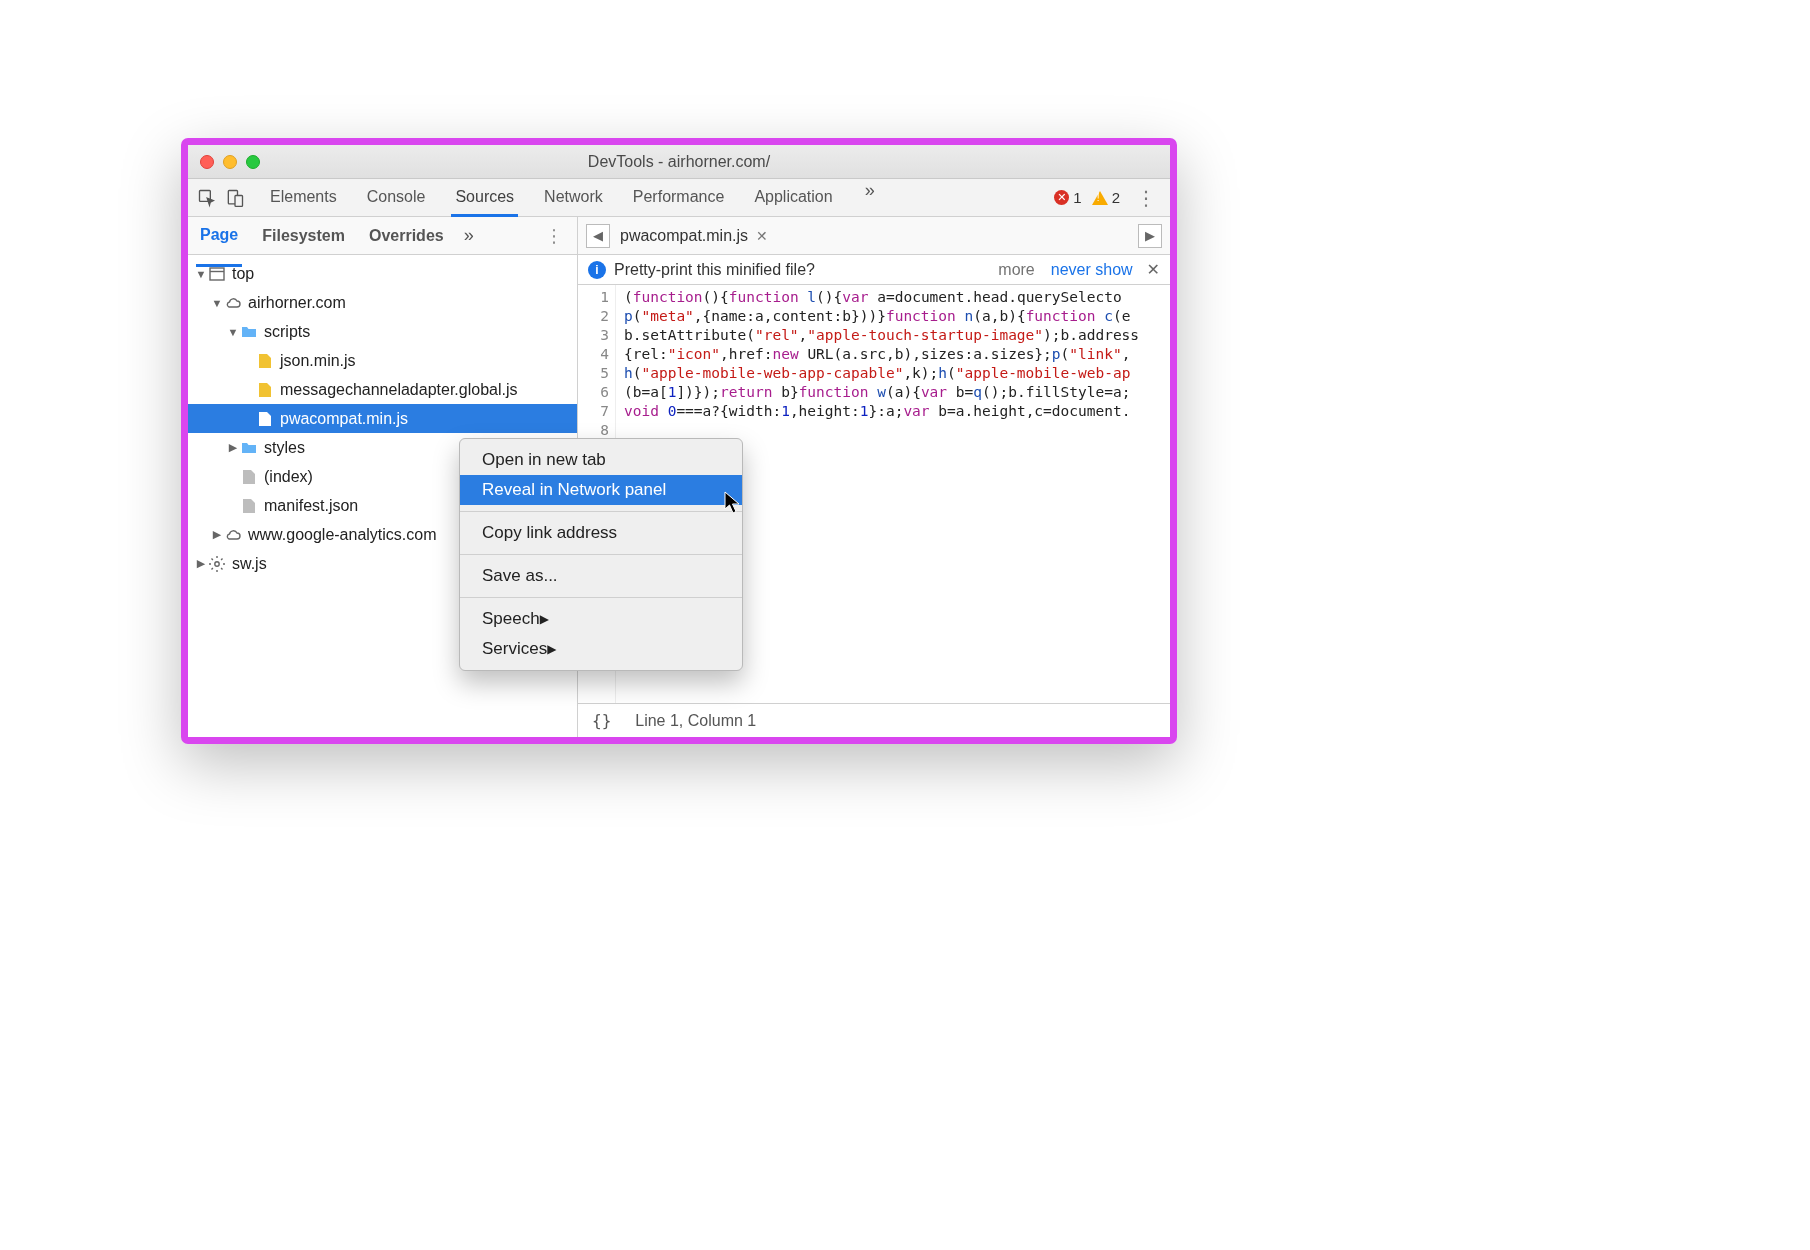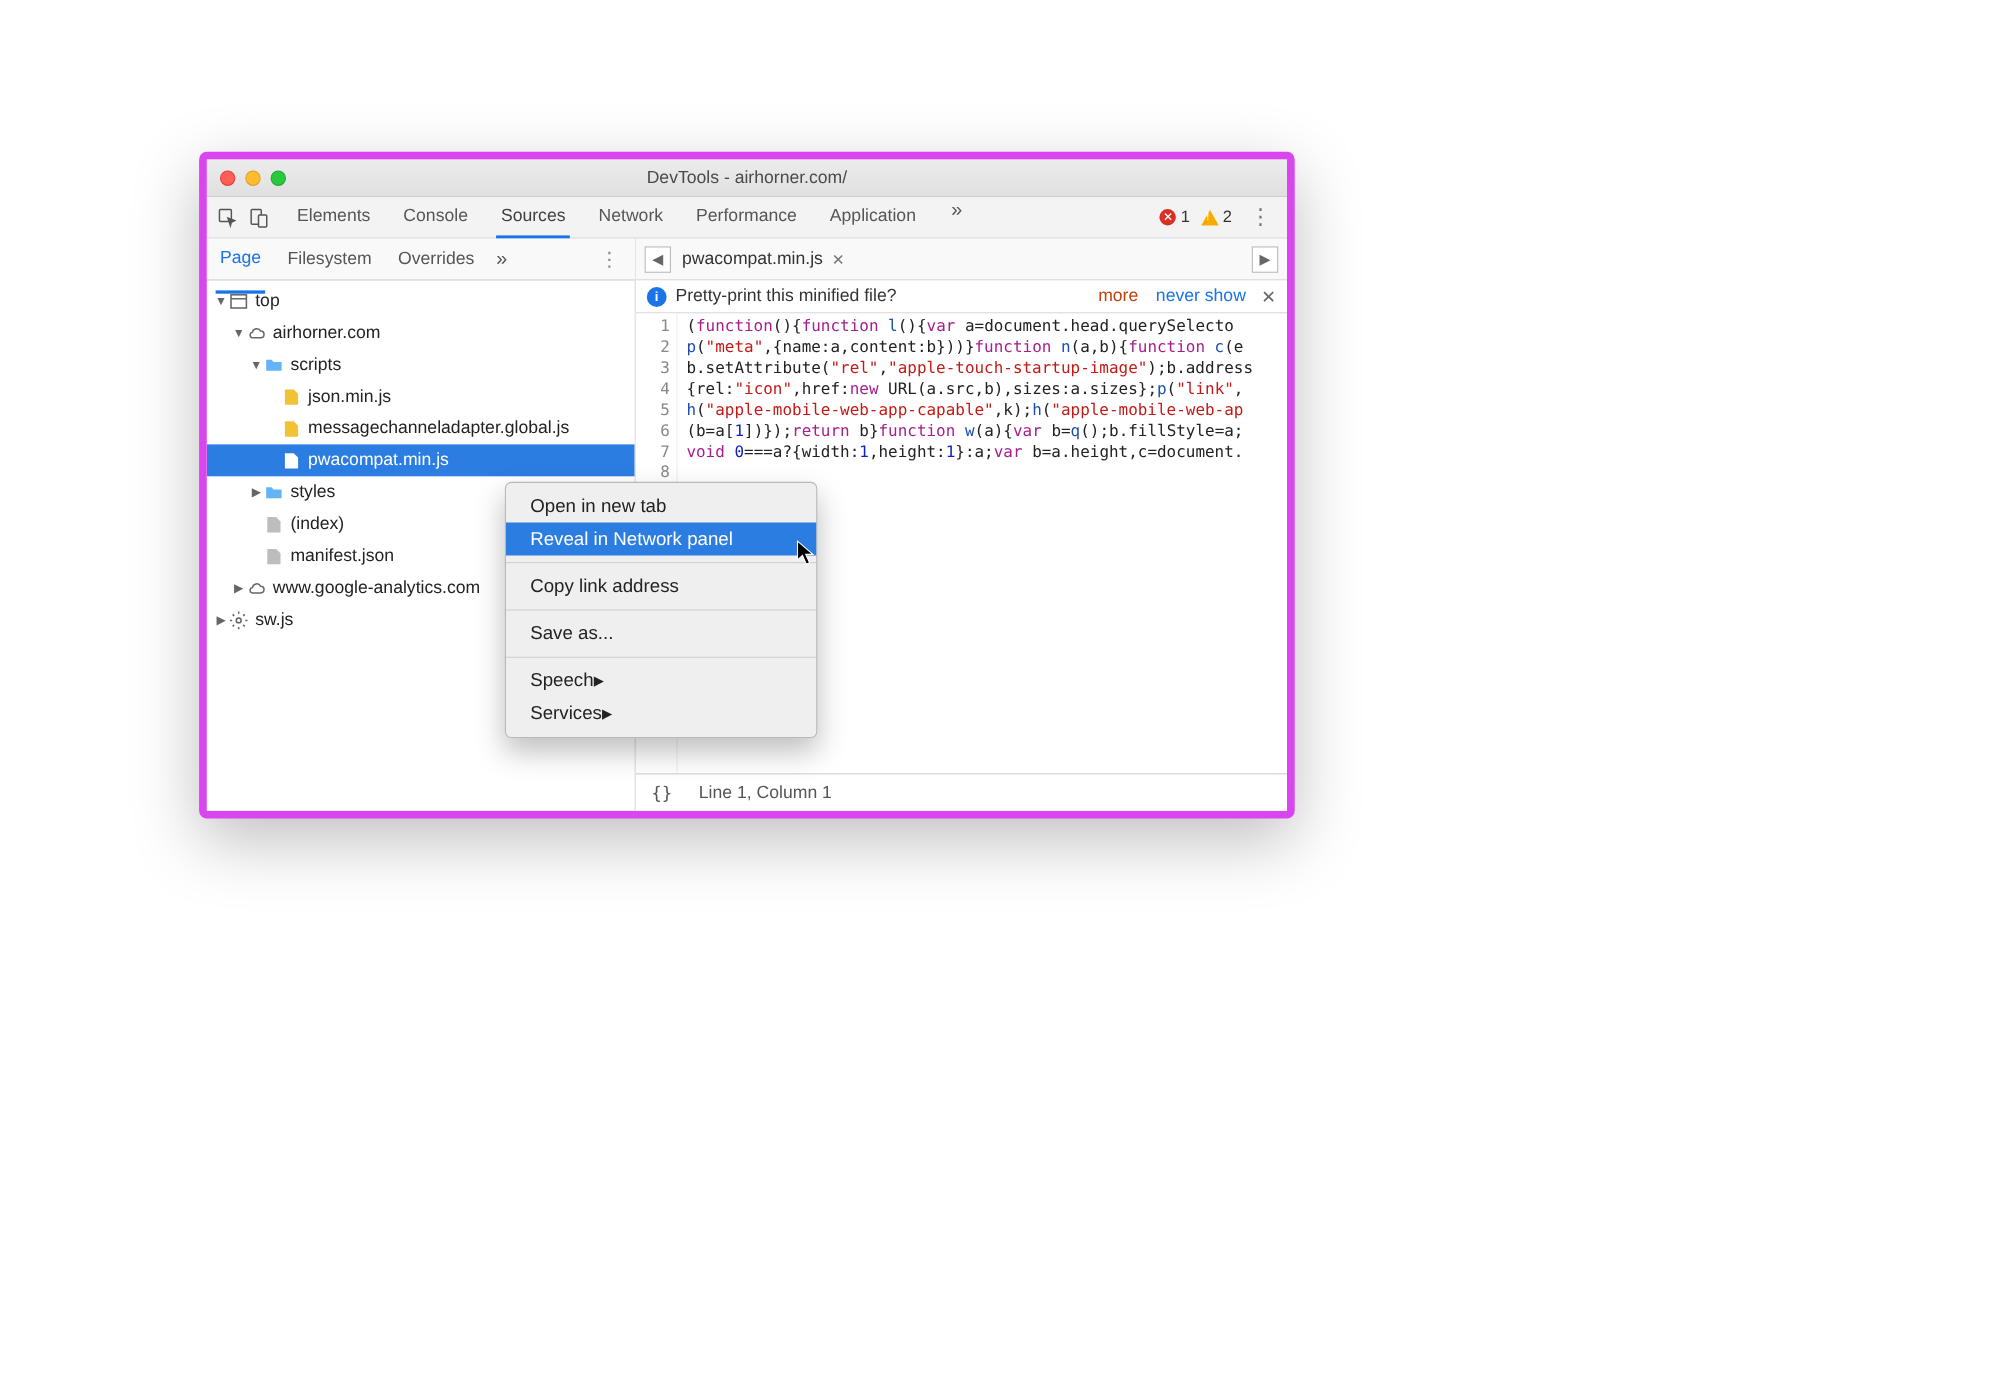--- a/index.html
+++ b/index.html
@@ -65,21 +65,21 @@
   .kebab { color:#777; font-size:20px; padding:0 6px;}
 
   .body-split { display:flex; height: calc(100% - 34px - 38px); }
   .left-pane { width:390px; border-right:1px solid #d0d0d0; display:flex; flex-direction:column; background:#fff;}
   .right-pane { flex:1; display:flex; flex-direction:column; background:#fff; position:relative;}
 
   .sub-tabs {
     height:38px; border-bottom:1px solid #d0d0d0; display:flex; align-items:center;
     padding:0 8px; gap:16px; background:#f9f9f9;
   }
-  .sub-tab { font-size:16px; color:#555; padding:20px 4px;}
+  .sub-tab { font-size:16px; color:#555; padding:20px 4px;font-weight:bold;}
   .sub-tab.active { color:#1a73e8; border-bottom:3px solid #1a73e8; margin-bottom:-1px;}
   .sub-overflow { color:#555; font-size:18px;}
   .sub-kebab { margin-left:auto; color:#888; font-size:18px; padding:0 6px;}
 
   .tree { flex:1; overflow:auto; font-size:16px; color:#222; padding-top:4px; position:relative;}
   .tree-row { display:flex; align-items:center; height:29px; padding-left:6px; white-space:nowrap;}
   .tree-row.selected { background:#2b7de1; color:#fff;}
   .tree-row .twisty { width:14px; text-align:center; color:#666; font-size:11px;}
   .tree-row .spacer { display:inline-block;}
   .ic { width:18px; height:18px; margin-right:6px; display:inline-flex; align-items:center; justify-content:center; flex-shrink:0;}
@@ -96,21 +96,21 @@
 
   .editor-tabs { height:38px; border-bottom:1px solid #d0d0d0; display:flex; align-items:center; padding:0 8px; background:#f9f9f9;}
   .nav-arrow { width:24px;height:24px;border:1px solid #bbb; display:flex;align-items:center;justify-content:center;margin-right:10px;color:#666;font-size:13px; background:#fff;}
   .nav-arrow.right { margin-left:auto; margin-right:0;}
   .file-tab { display:flex; align-items:center; gap:8px; font-size:16px; color:#333;}
   .file-tab .close-x { color:#777; font-size:14px;}
 
   .infobar { height:30px; border-bottom:1px solid #d0d0d0; display:flex; align-items:center; padding:0 10px; gap:8px; font-size:16px; background:#fff;}
   .info-i { width:18px;height:18px;border-radius:50%;background:#1a73e8;color:#fff;font-size:12px;display:flex;align-items:center;justify-content:center; font-weight:bold;}
   .infobar .msg { color:#333;}
-  .infobar .link { color:#c2410c; margin-left:auto;}
+  .infobar .link { color:#737373; margin-left:auto;}
   .infobar .link2 { color:#1a73e8; margin-left:8px;}
   .infobar .close { color:#666; margin-left:6px;}
 
   .code-area { display:flex; flex:1; overflow:hidden; background:#fff;}
   .gutter { width:38px; text-align:right; padding:3px 6px 0 0; background:#fff; color:#888; font-family: Menlo, Consolas, monospace; font-size:14.5px; line-height:19px; border-right:1px solid #eee;}
   .code { flex:1; padding:3px 0 0 8px; font-family: Menlo, Consolas, monospace; font-size:14.5px; line-height:19px; white-space:pre; overflow:hidden; color:#222;}
   .tok-punc{color:#222;}
   .tok-kw{color:#a71d8d;}
   .tok-fn{color:#1c4db0;}
   .tok-str{color:#c41a16;}

